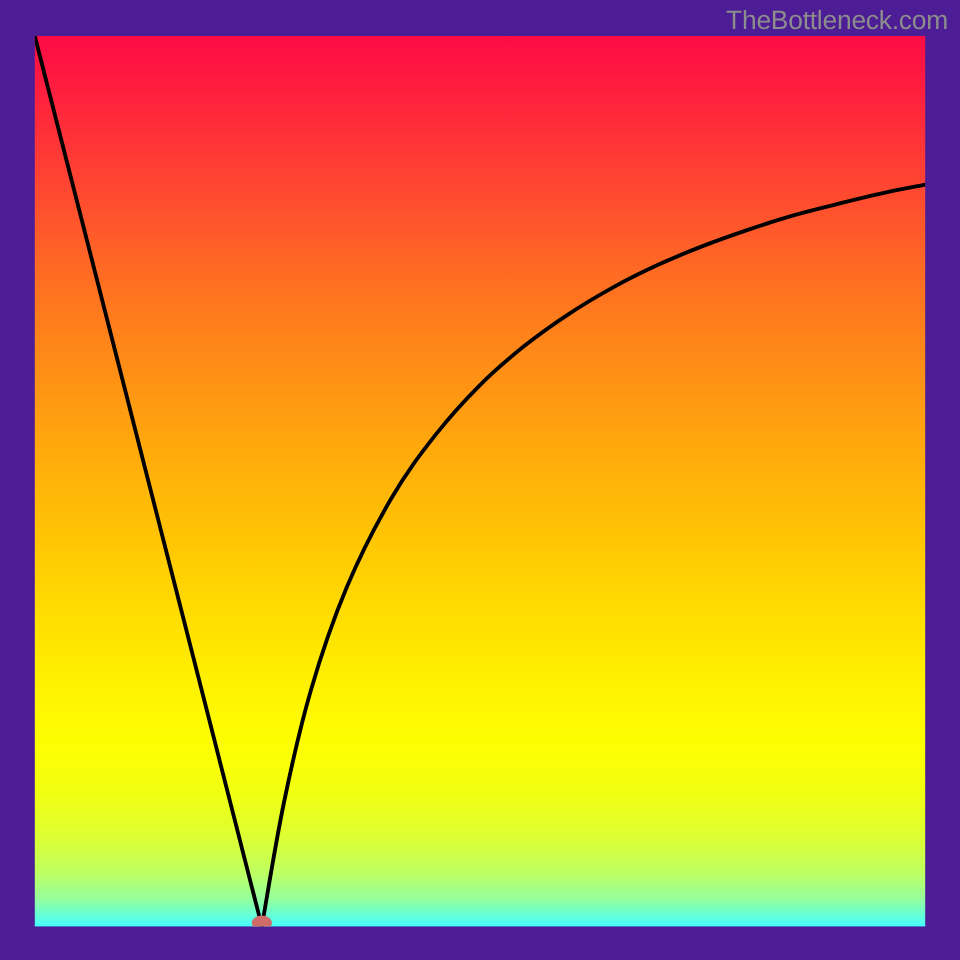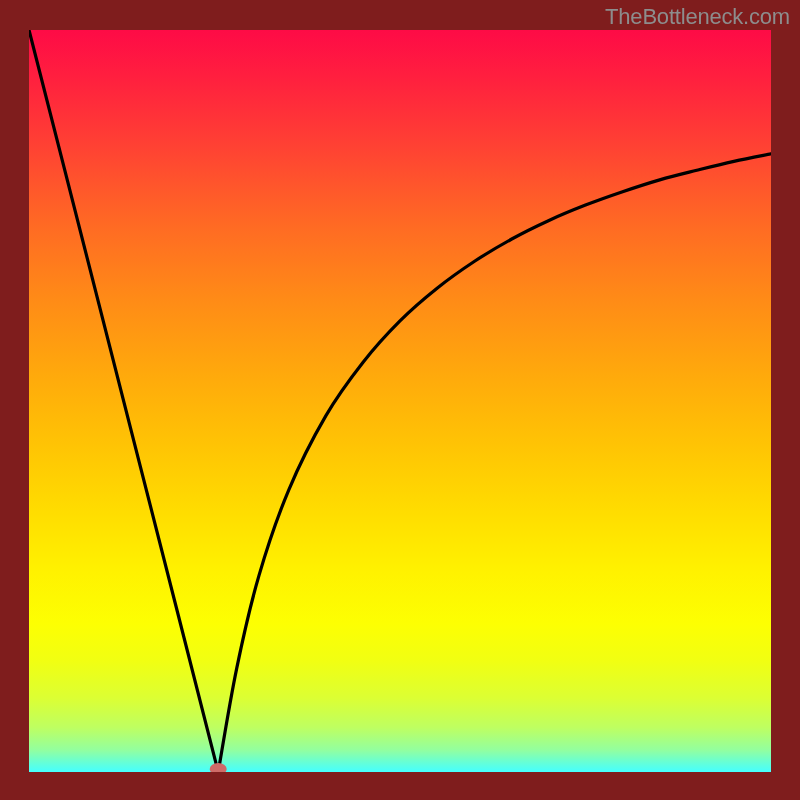--- a/index.html
+++ b/index.html
@@ -7,21 +7,21 @@
     padding: 0;
     width: 800px;
     height: 800px;
     background: #000000;
     overflow: hidden;
   }
   .outer {
     position: relative;
     width: 800px;
     height: 800px;
-    background: #7f1d1d;
+    background: #4c1d95;
   }
   .plot {
     position: absolute;
     left: 29px;
     top: 30px;
     width: 742px;
     height: 742px;
     background: linear-gradient(to bottom,
       #fe0b46 0%,
       #ff1e3f 6%,

